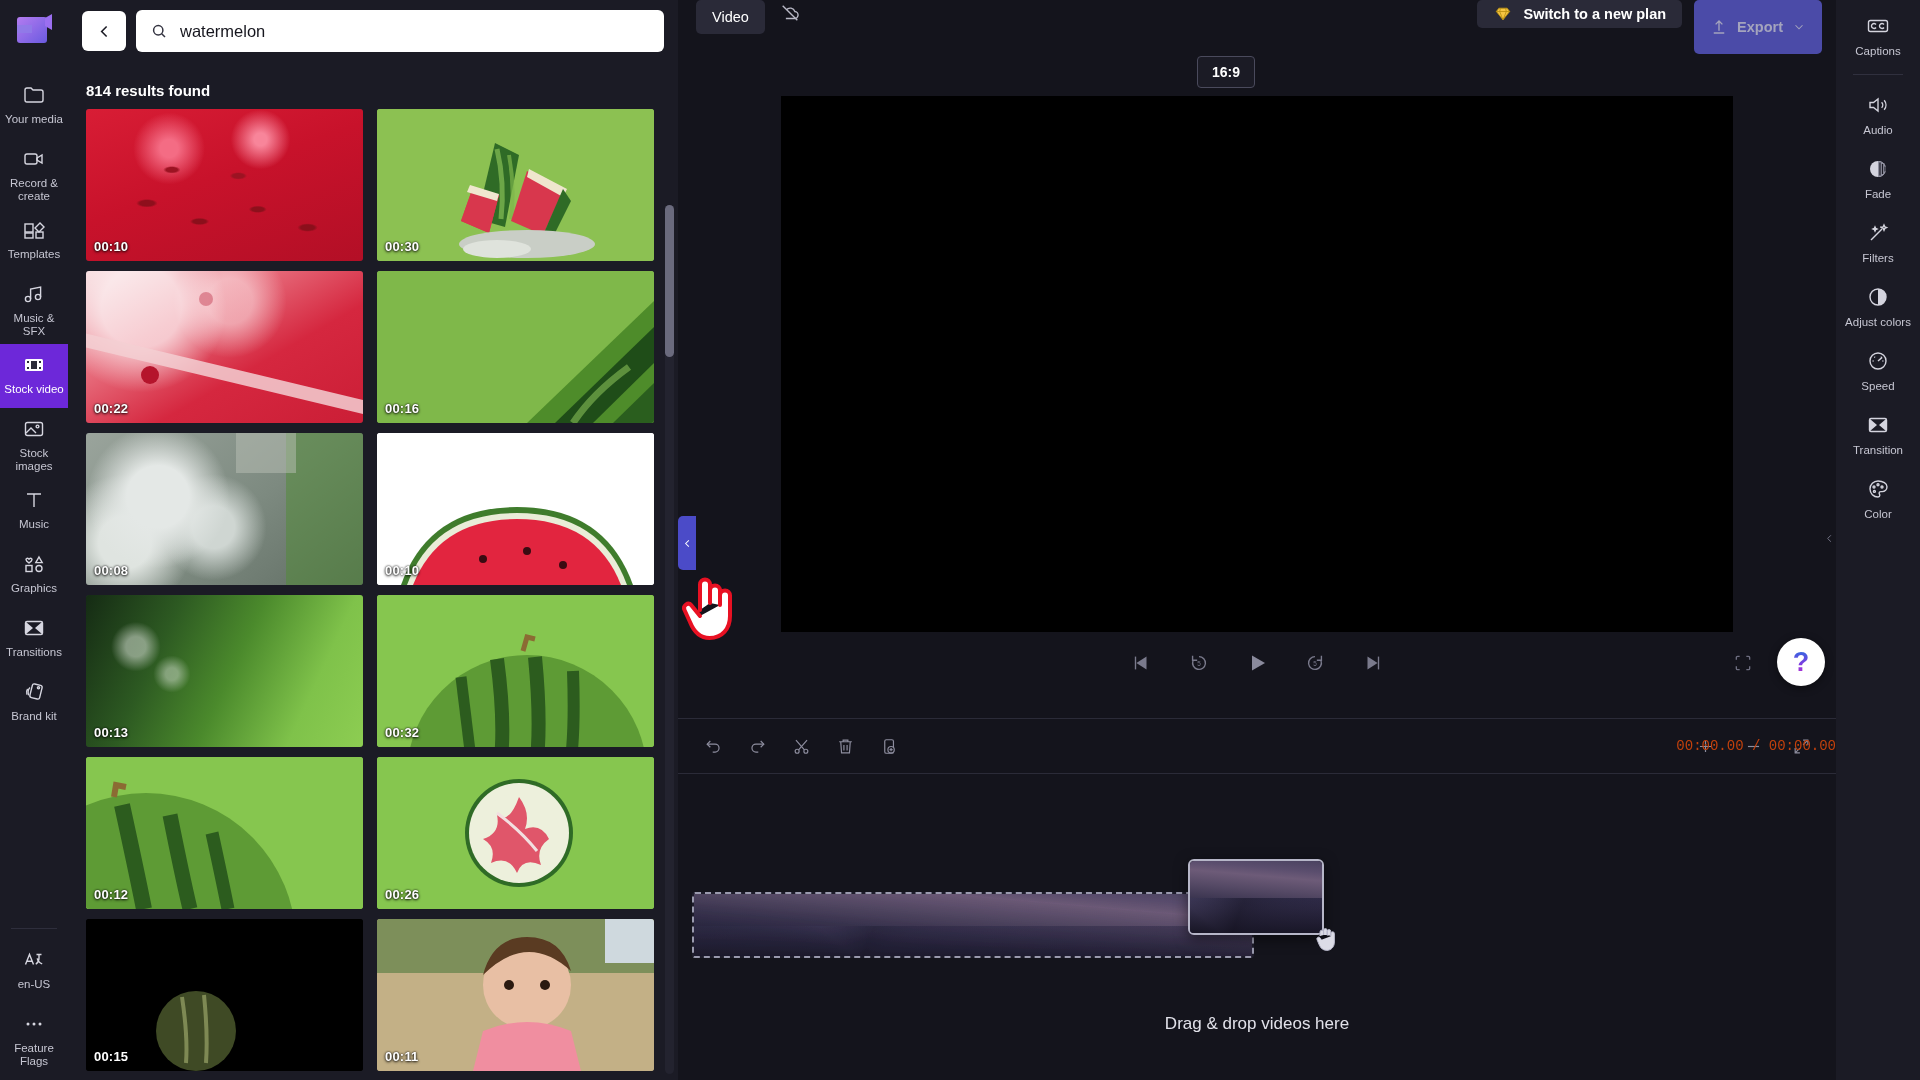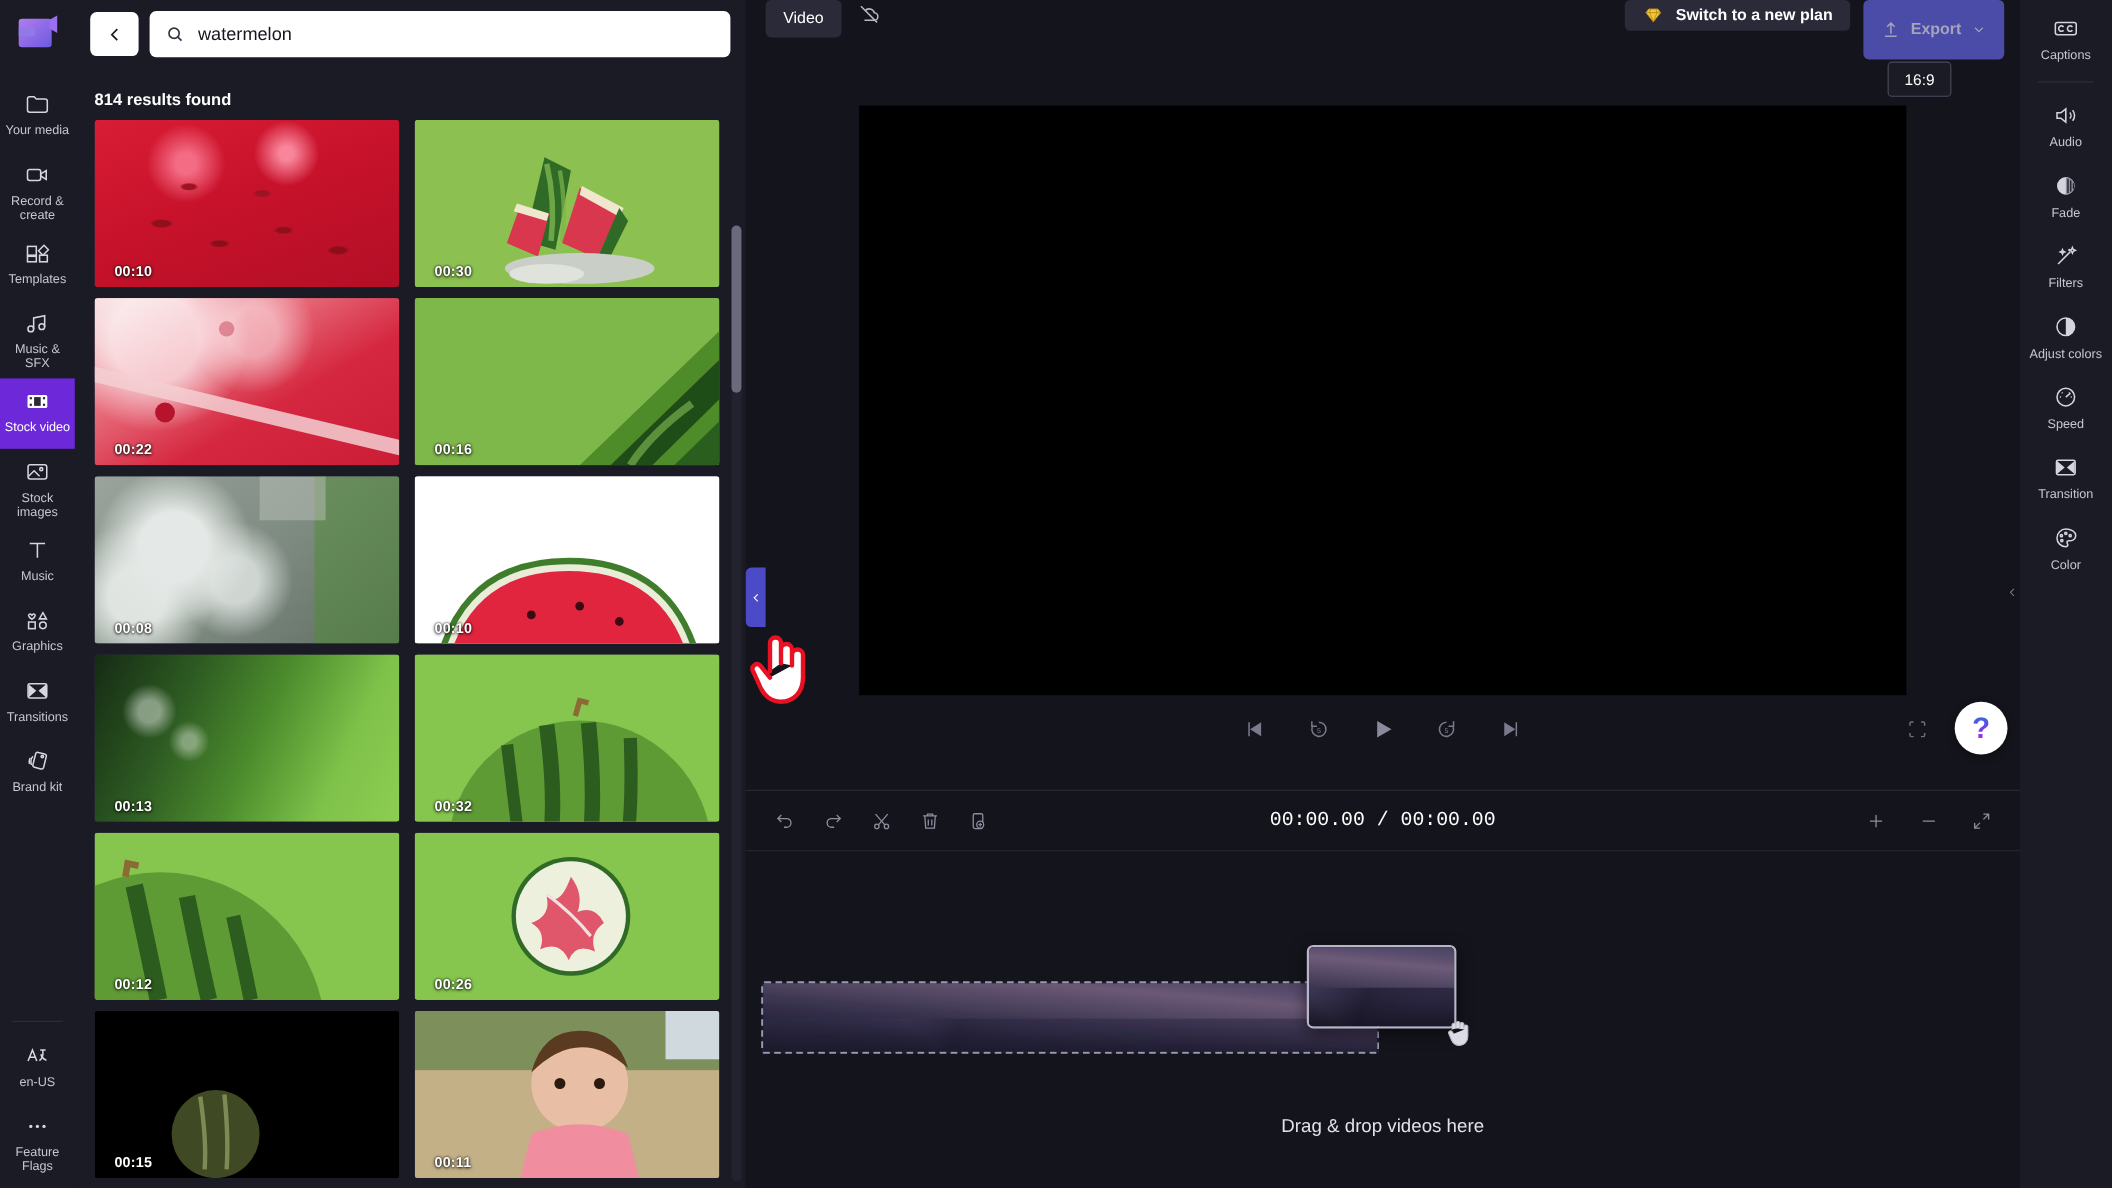--- a/index.html
+++ b/index.html
@@ -60,21 +60,21 @@
   }
   .results-count { padding: 30px 18px 10px; font-size: 15px; font-weight: bold; color: #ffffff; }
   .grid-wrap { position: relative; flex: 1 1 auto; overflow: hidden; padding: 0 18px 0 18px; }
   .grid { display: grid; grid-template-columns: 277px 277px; gap: 10px 14px; }
   .thumb {
     position: relative; height: 152px; border-radius: 3px; overflow: hidden;
     cursor: pointer; background: #2a2a38;
   }
   .thumb .art { position: absolute; inset: 0; }
   .thumb .dur {
-    position: absolute; left: 18px; bottom: 7px; font-size: 13px; font-weight: bold;
+    position: absolute; left: 8px; bottom: 7px; font-size: 13px; font-weight: bold;
     color: #ffffff; text-shadow: 0 1px 3px rgba(0,0,0,.85), 0 0 2px rgba(0,0,0,.9);
     letter-spacing: .2px;
   }
   .pscroll-track { position: absolute; right: 4px; top: 96px; width: 9px; bottom: 6px; background: #23232f; border-radius: 5px; }
   .pscroll-thumb { position: absolute; right: 4px; top: 96px; width: 9px; height: 152px; background: #6a6a7d; border-radius: 5px; cursor: pointer; }
 
   
   .a-flesh-macro { background:
       radial-gradient(ellipse 18px 7px at 22% 62%, #8f0f1c 0 40%, transparent 60%),
       radial-gradient(ellipse 16px 6px at 41% 74%, #8b0f1b 0 40%, transparent 60%),
@@ -117,21 +117,21 @@
   }
   .btn-plan .gem svg { width: 20px; height: 20px; display: block; }
   .btn-export {
     height: 54px; padding: 0 16px; background: #4b4ba8; border-radius: 5px;
     display: flex; align-items: center; gap: 9px; cursor: pointer;
     font-size: 14.5px; font-weight: bold; color: #a4a4bd;
   }
   .btn-export svg { stroke: #a4a4bd; fill: none; stroke-width: 1.8; }
 
   .preview-area { position: relative; flex: 0 0 666px; display: flex; flex-direction: column; align-items: center; }
-  .ratio-row { width: 100%; display: flex; justify-content: flex-end; padding: 0 62px 0 0; height: 40px; align-items: center; }
+  .ratio-row { width: 100%; display: flex; justify-content: center; padding: 0 62px 0 0; height: 40px; align-items: center; font-weight: bold; }
   .ratio-btn {
     height: 32px; min-width: 58px; padding: 0 12px; border: 1px solid #4a4a5c; border-radius: 4px;
     display: flex; align-items: center; justify-content: center;
     font-size: 14px; color: #ffffff; cursor: pointer; background: #1b1b25;
   }
   .canvas { width: 952px; height: 536px; background: #000000; margin-top: 4px; }
   .playctl { width: 952px; height: 62px; display: flex; align-items: center; justify-content: center; gap: 28px; position: relative; }
   .pbtn { width: 30px; height: 30px; display: flex; align-items: center; justify-content: center; cursor: pointer; }
   .pbtn svg { width: 22px; height: 22px; stroke: #7a7a8c; fill: none; stroke-width: 1.5; }
   .pbtn.play svg { fill: #8a8a9c; stroke: none; width: 24px; height: 24px; }
@@ -145,22 +145,22 @@
   .help-btn span { font-size: 27px; font-weight: bold; background: linear-gradient(180deg,#2b6fe0 0%, #7a3ce0 55%, #c02ad0 100%);
     -webkit-background-clip: text; background-clip: text; color: transparent; line-height: 1; }
 
   
   .tl-divider { height: 1px; background: #2b2b38; }
   .tl-toolbar { height: 54px; display: flex; align-items: center; padding: 0 22px; position: relative; }
   .tl-left { display: flex; align-items: center; gap: 18px; }
   .tl-ico { width: 26px; height: 26px; display: flex; align-items: center; justify-content: center; cursor: pointer; }
   .tl-ico svg { width: 19px; height: 19px; stroke: #8d8d9e; fill: none; stroke-width: 1.5; }
   .tl-time {
-    position: absolute; left: 0; right: 0; text-align: center;
-    font-family: "Liberation Mono", monospace; font-size: 18px; color: #ffffff; pointer-events: none;
+    position: absolute; left: 0; right: 0; text-align: right;
+    font-family: "Liberation Mono", monospace; font-size: 14px; color: #c2410c; pointer-events: none;
   }
   .tl-right { margin-left: auto; display: flex; align-items: center; gap: 22px; }
   .tl-canvas { flex: 1 1 auto; position: relative; background: #14141c; overflow: hidden; }
   .dropzone-ghost {
     position: absolute; left: 14px; top: 118px; width: 562px; height: 66px;
     border: 2px dashed #9a9aae; border-radius: 3px; overflow: hidden; background: #1e1d2b;
   }
   .dz-frames { position: absolute; inset: 0; display: flex; }
   .dz-frame { flex: 1 1 0; height: 100%; }
   .drag-preview {

